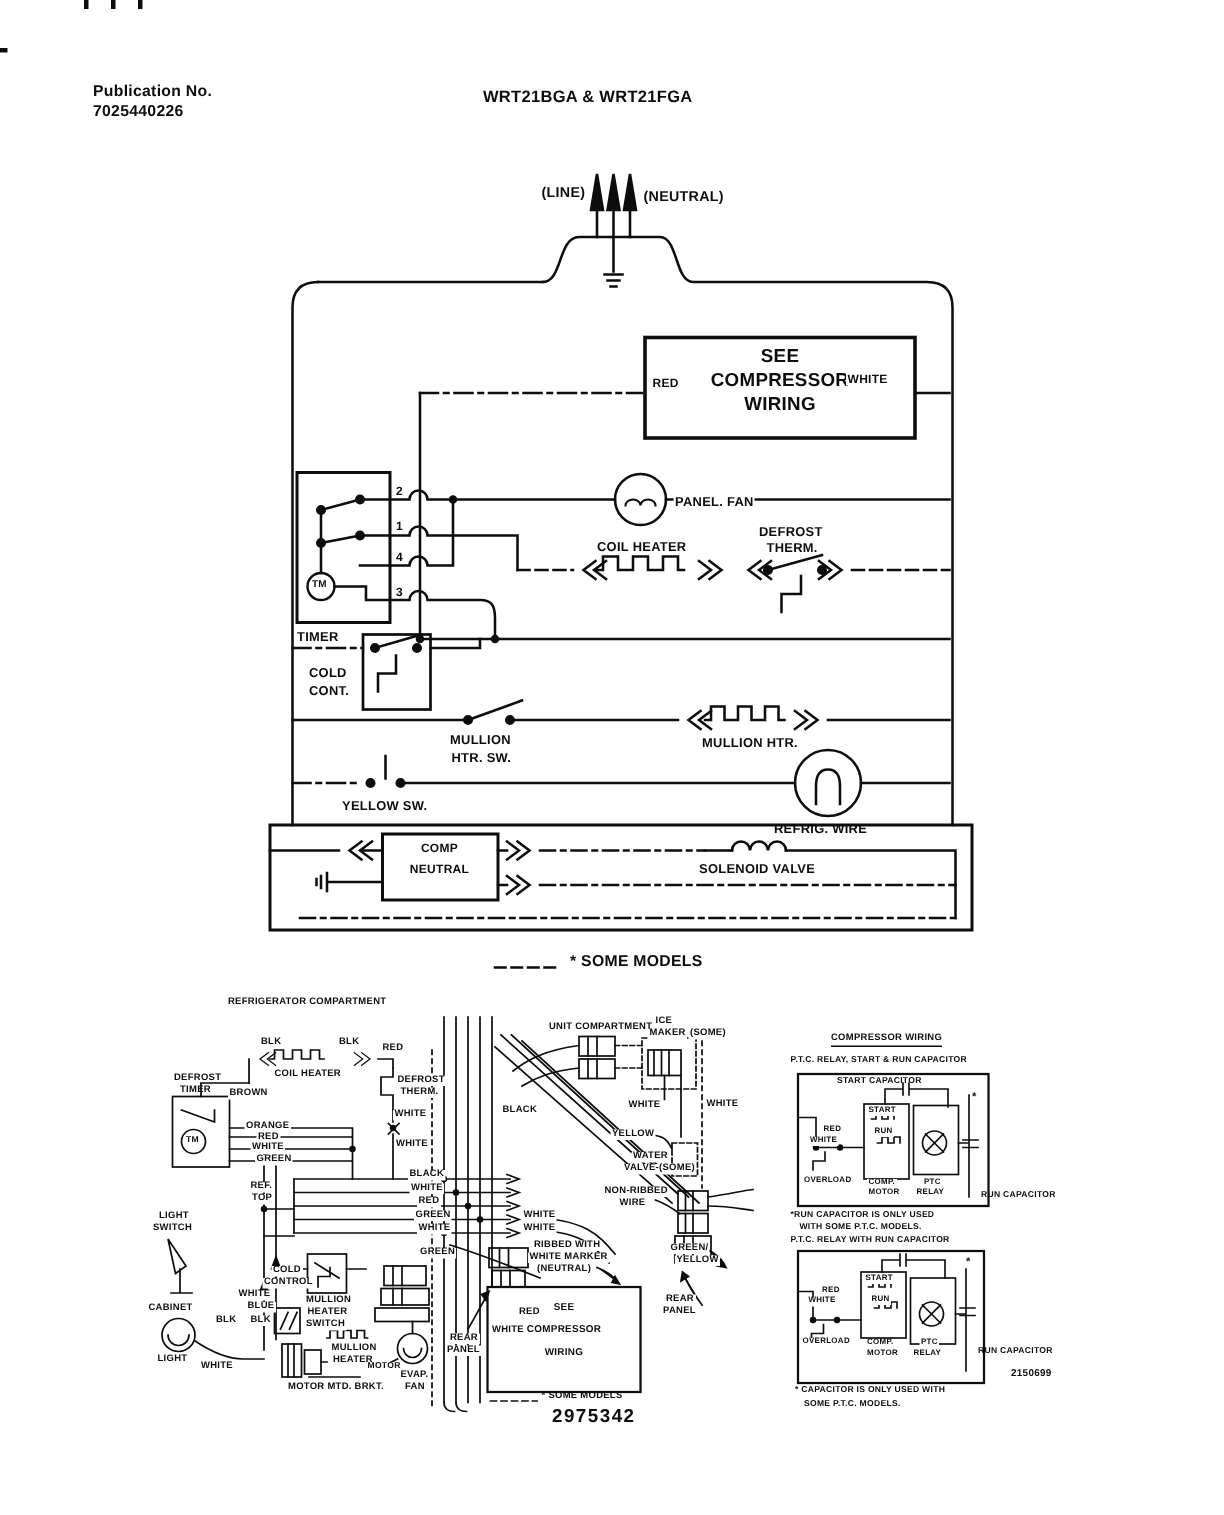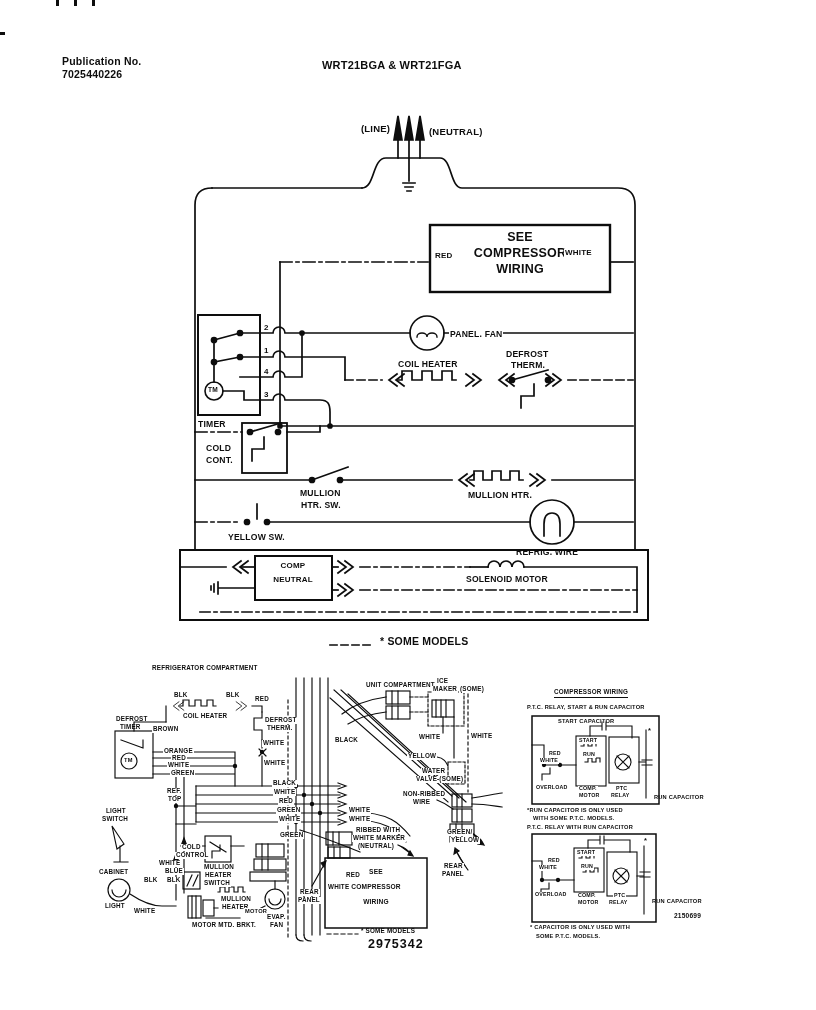--- a/index.html
+++ b/index.html
@@ -288,21 +288,21 @@
 <span class="lb f85" style="left:198px;top:420px">TIMER</span>
 <span class="lb f85" style="left:206px;top:444px">COLD</span>
 <span class="lb f85" style="left:206px;top:456px">CONT.</span>
 <span class="lb f85" style="left:300px;top:489px">MULLION</span>
 <span class="lb f85" style="left:301px;top:501px">HTR. SW.</span>
 <span class="lb f85" style="left:468px;top:491px">MULLION HTR.</span>
 <span class="lb f85" style="left:228px;top:533px">YELLOW SW.</span>
 <span class="lb f85" style="left:516px;top:548px">REFRIG. WIRE</span>
 <span class="lb f8 ctr" style="left:293px;top:562px">COMP</span>
 <span class="lb f8 ctr" style="left:293px;top:576px">NEUTRAL</span>
-<span class="lb f85" style="left:466px;top:575px">SOLENOID MOTOR</span>
+<span class="lb f85" style="left:466px;top:575px">SOLENOID VALVE</span>
 <span class="lb f10" style="left:380px;top:636px">* SOME MODELS</span>
 
 <span class="lb f6" style="left:152px;top:665px">REFRIGERATOR COMPARTMENT</span>
 <span class="lb f6" style="left:366px;top:682px">UNIT COMPARTMENT</span>
 <span class="lb f6" style="left:116px;top:716px">DEFROST</span>
 <span class="lb f6" style="left:120px;top:724px">TIMER</span>
 <span class="lb f55" style="left:124px;top:757px">TM</span>
 <span class="lb f6 bg" style="left:173px;top:692px">BLK</span>
 <span class="lb f6 bg" style="left:225px;top:692px">BLK</span>
 <span class="lb f6 bg" style="left:254px;top:696px">RED</span>

